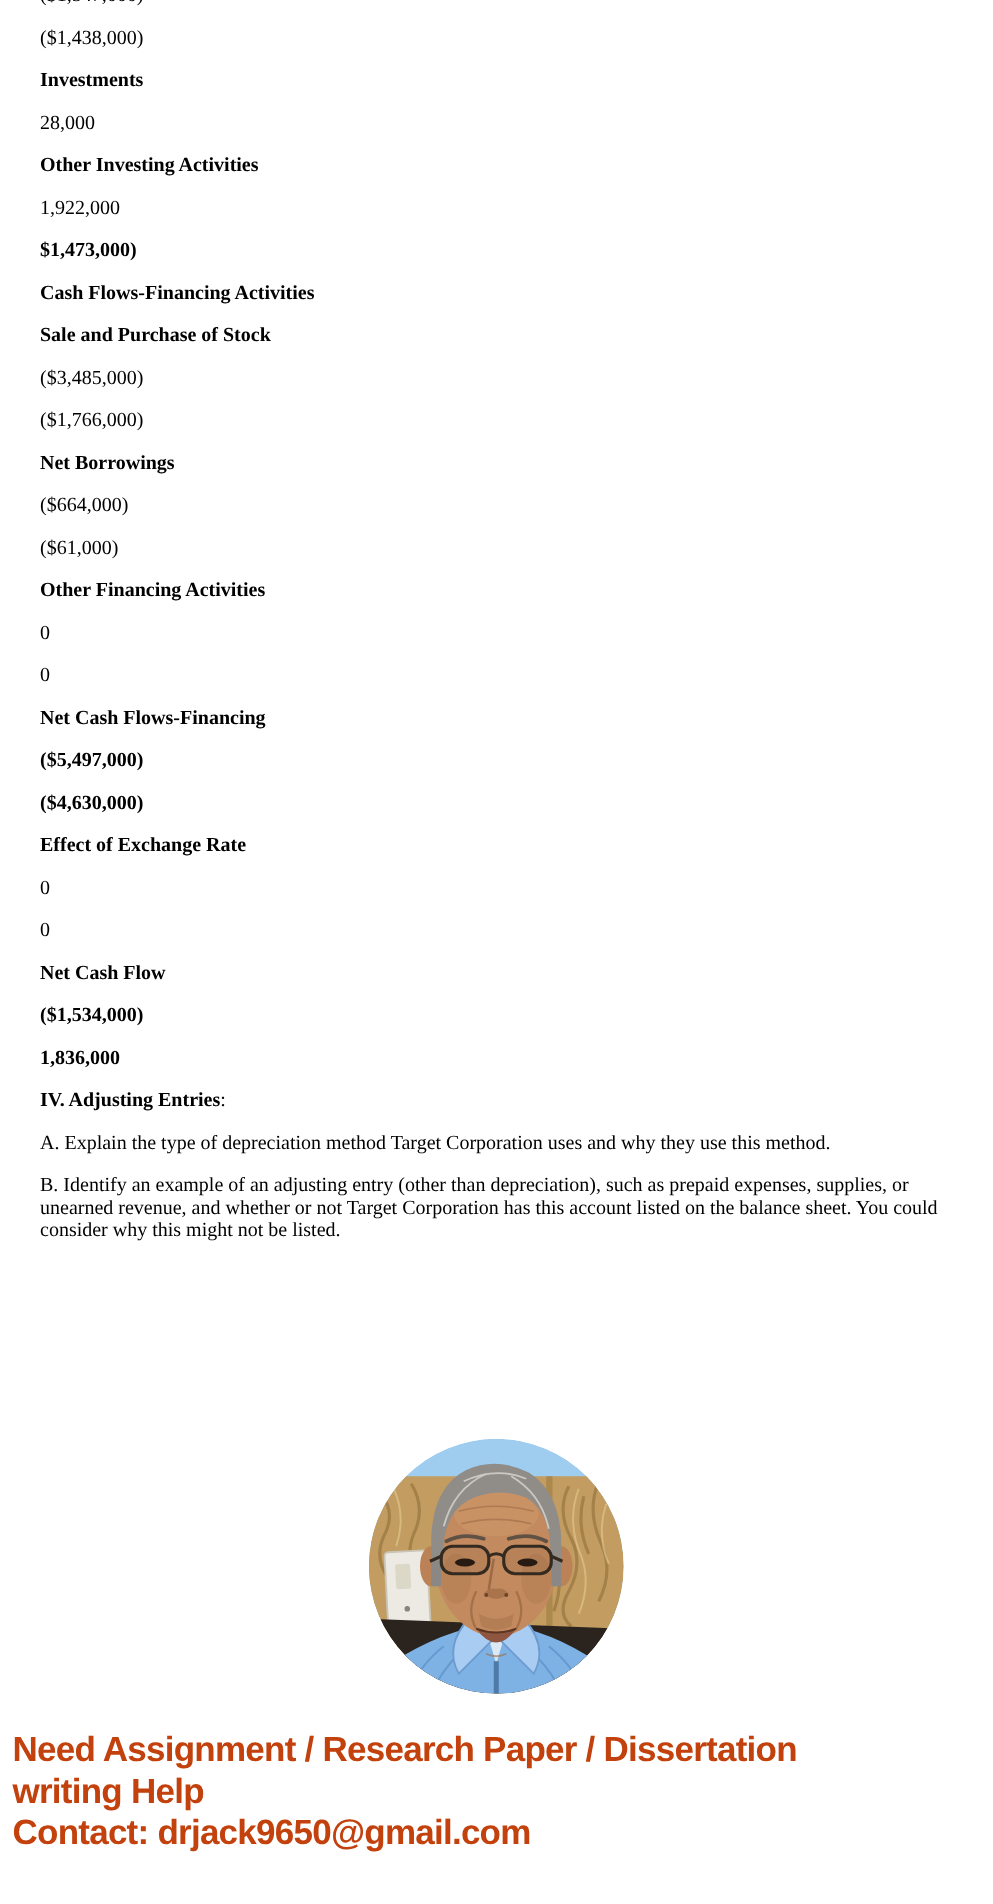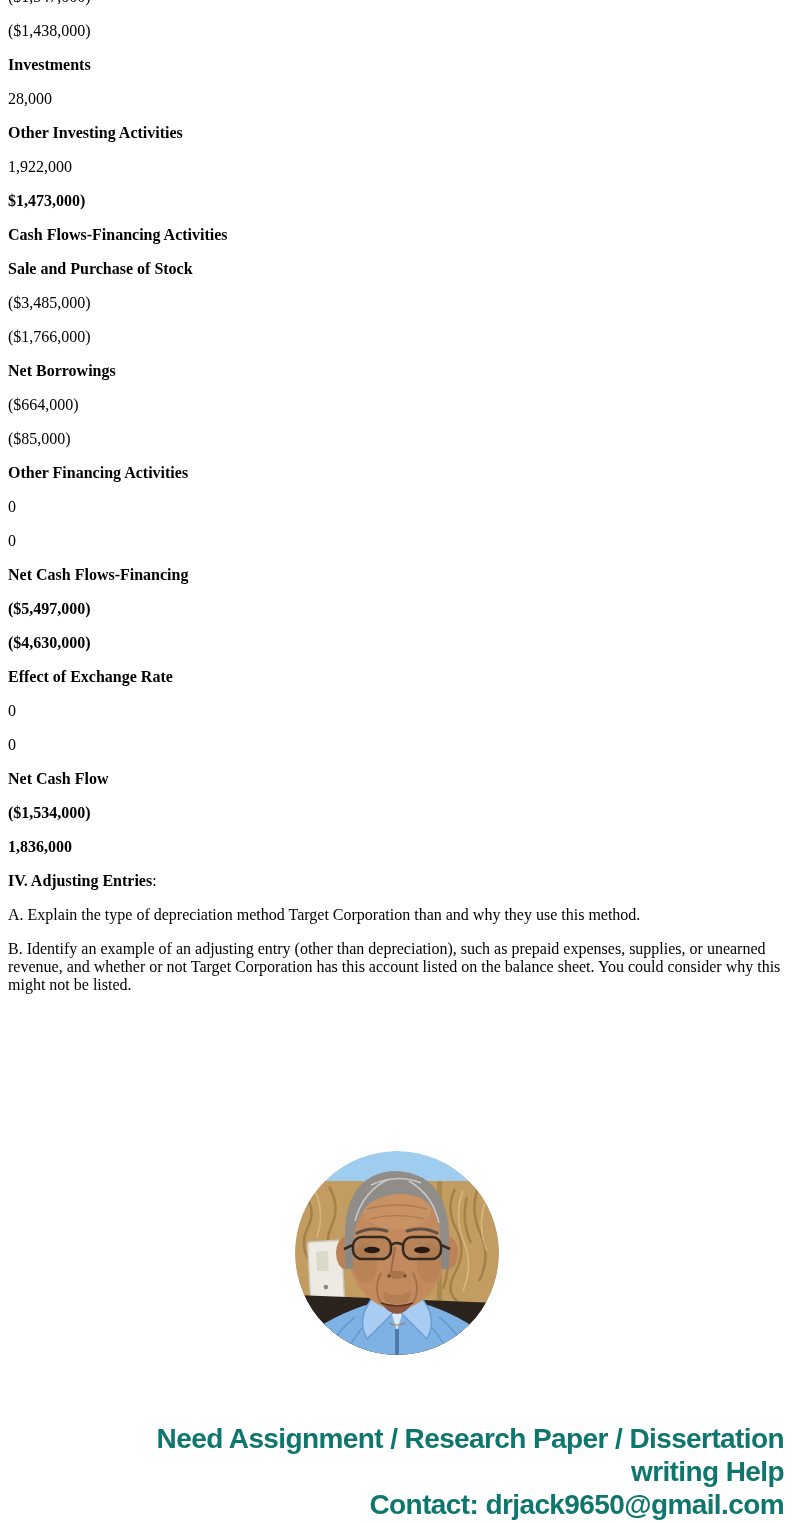--- a/index.html
+++ b/index.html
@@ -9,20 +9,21 @@
     height: 1523px;
     background: #ffffff;
     overflow: hidden;
     font-family: "Liberation Serif", serif;
   }
   
   .doc {
     height: 1123px;
     overflow: hidden;
     background: #ffffff;
+    padding-left: 24px;
   }
   .doc-inner {
     padding: 0 8px;
   }
   .doc-inner p {
     margin: 15.6px 0;
     font-size: 16px;
     line-height: 1.15;
     color: #000000;
   }
@@ -39,28 +40,28 @@
   .avatar {
     width: 204px;
     height: 204px;
     border-radius: 50%;
     overflow: hidden;
   }
   .avatar svg { display: block; }
 
   
   .promo {
-    margin: 67px 10px 0;
-    text-align: right;
+    margin: 28px 10px 0;
+    text-align: left;
     font-family: "Liberation Sans", sans-serif;
     font-weight: 700;
     font-size: 28px;
     line-height: 33px;
     letter-spacing: -0.6px;
-    color: #0f766e;
+    color: #c2410c;
   }
 </style>
 </head>
 <body>
 
 <div class="doc">
   <div class="doc-inner" id="doc-paragraphs">
   <p><span class="p-text">($1,547,000)</span><span class="p-suffix"></span></p>
 
   <p><span class="p-text">($1,438,000)</span><span class="p-suffix"></span></p>
@@ -84,21 +85,21 @@
   <p class="bold"><span class="p-text">Sale and Purchase of Stock</span><span class="p-suffix"></span></p>
 
   <p><span class="p-text">($3,485,000)</span><span class="p-suffix"></span></p>
 
   <p><span class="p-text">($1,766,000)</span><span class="p-suffix"></span></p>
 
   <p class="bold"><span class="p-text">Net Borrowings</span><span class="p-suffix"></span></p>
 
   <p><span class="p-text">($664,000)</span><span class="p-suffix"></span></p>
 
-  <p><span class="p-text">($85,000)</span><span class="p-suffix"></span></p>
+  <p><span class="p-text">($61,000)</span><span class="p-suffix"></span></p>
 
   <p class="bold"><span class="p-text">Other Financing Activities</span><span class="p-suffix"></span></p>
 
   <p><span class="p-text">0</span><span class="p-suffix"></span></p>
 
   <p><span class="p-text">0</span><span class="p-suffix"></span></p>
 
   <p class="bold"><span class="p-text">Net Cash Flows-Financing</span><span class="p-suffix"></span></p>
 
   <p class="bold"><span class="p-text">($5,497,000)</span><span class="p-suffix"></span></p>
@@ -112,21 +113,21 @@
   <p><span class="p-text">0</span><span class="p-suffix"></span></p>
 
   <p class="bold"><span class="p-text">Net Cash Flow</span><span class="p-suffix"></span></p>
 
   <p class="bold"><span class="p-text">($1,534,000)</span><span class="p-suffix"></span></p>
 
   <p class="bold"><span class="p-text">1,836,000</span><span class="p-suffix"></span></p>
 
   <p class="bold"><span class="p-text">IV. Adjusting Entries</span><span class="p-suffix">:</span></p>
 
-  <p><span class="p-text">A. Explain the type of depreciation method Target Corporation than and why they use this method.</span><span class="p-suffix"></span></p>
+  <p><span class="p-text">A. Explain the type of depreciation method Target Corporation uses and why they use this method.</span><span class="p-suffix"></span></p>
 
   <p><span class="p-text">B. Identify an example of an adjusting entry (other than depreciation), such as prepaid expenses, supplies, or unearned revenue, and whether or not Target Corporation has this account listed on the balance sheet. You could consider why this might not be listed.</span><span class="p-suffix"></span></p>
 </div>
 </div>
 
 <div class="avatar-wrap">
   <div class="avatar" aria-label="presenter-photo">
     <svg width="204" height="204" viewBox="0 0 204 204">
       <defs>
         <clipPath id="circ">

